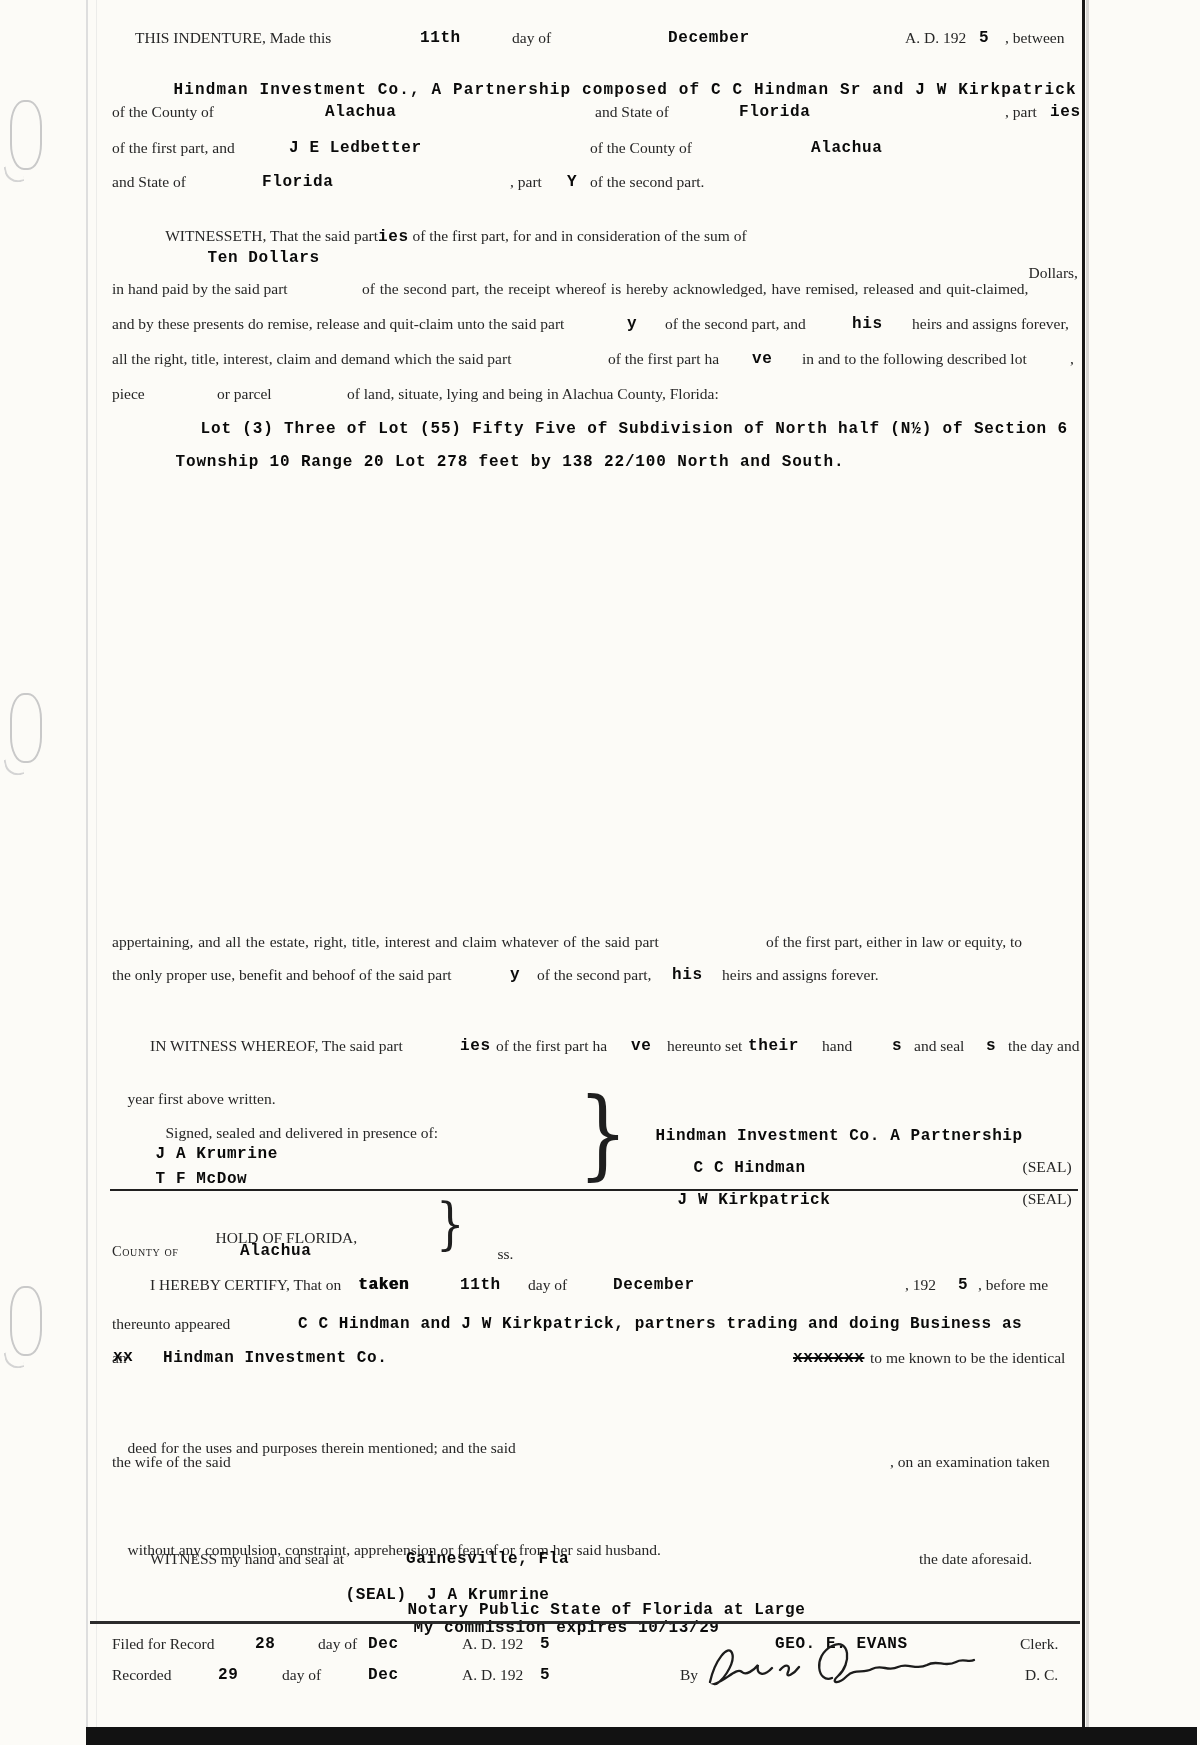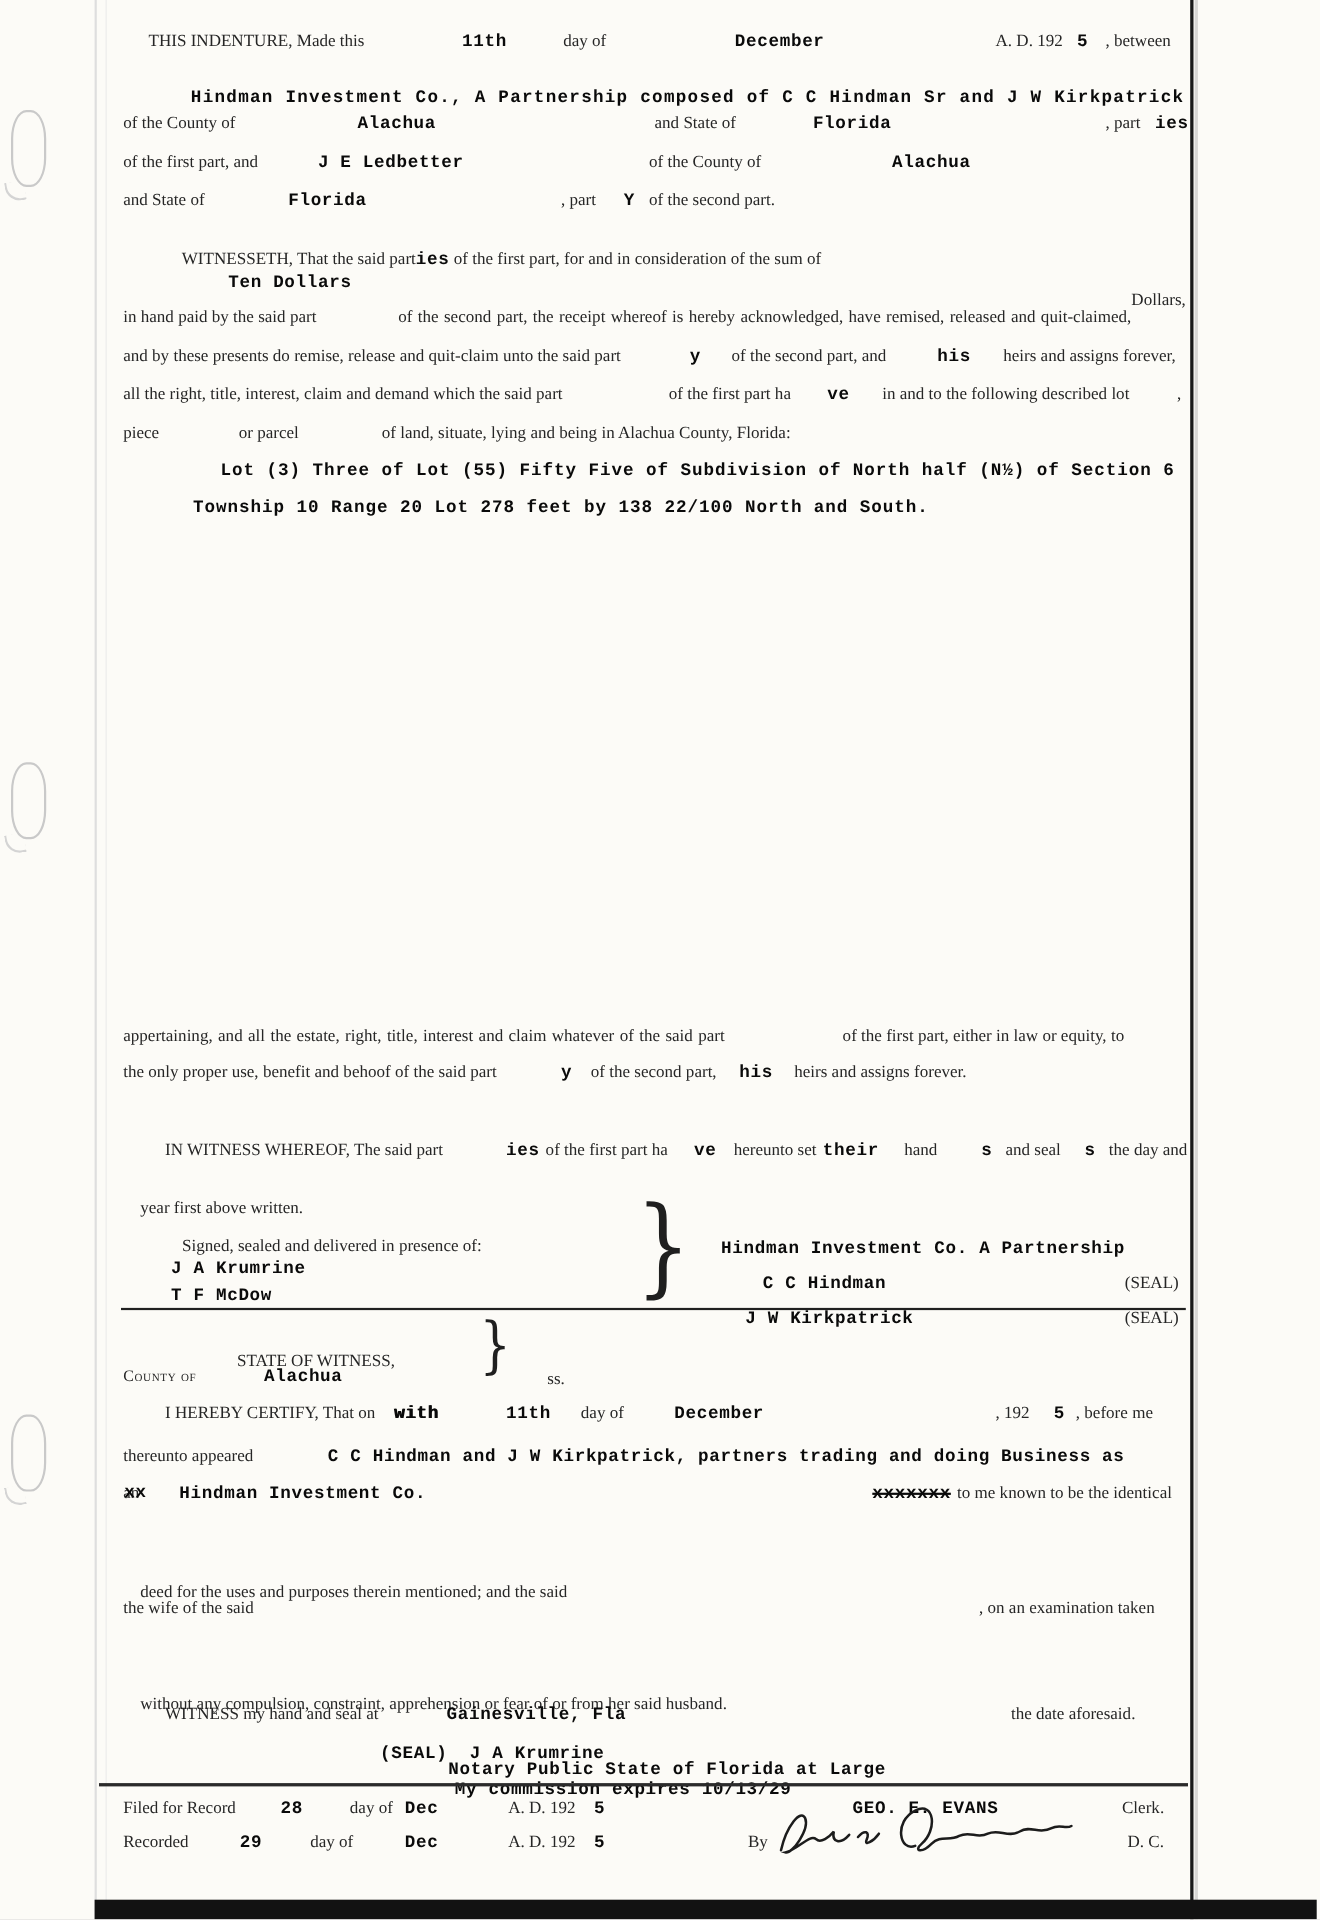--- a/index.html
+++ b/index.html
@@ -176,34 +176,34 @@
   <div class="ln" style="left:662px;top:1169px">
     <span class="t">J W Kirkpatrick</span>
   </div>
   <div class="ln" style="left:1007px;top:1169px">
     <span class="p">(SEAL)</span>
   </div>
 
   <div class="rule" style="left:110px;top:1189px;width:968px;height:2px"></div>
 
   <div class="ln" style="left:200px;top:1208px">
-    <span class="p">STATE OF WITNESS,</span>
+    <span class="p">HOLD OF FLORIDA,</span>
   </div>
   <div class="brace" style="left:436px;top:1196px;font-size:56px">}</div>
   <div class="ln" style="left:482px;top:1224px">
     <span class="p">ss.</span>
   </div>
   <div class="ln" style="left:112px;top:1241px">
     <span class="p sc a" style="left:0">County of</span>
     <span class="t a" style="left:128px">Alachua</span>
   </div>
 
   <div class="ln" style="left:150px;top:1275px">
     <span class="p a" style="left:0">I HEREBY CERTIFY, That on</span>
-    <span class="t a over" style="left:208px">with</span>
+    <span class="t a over" style="left:208px">taken</span>
     <span class="t a" style="left:310px">11th</span>
     <span class="p a" style="left:378px">day of</span>
     <span class="t a" style="left:463px">December</span>
     <span class="p a" style="left:755px">, 192</span>
     <span class="t a" style="left:808px">5</span>
     <span class="p a" style="left:828px">, before me</span>
   </div>
   <div class="ln" style="left:112px;top:1314px">
     <span class="p a" style="left:0">thereunto appeared</span>
     <span class="t a" style="left:186px">C C Hindman and J W Kirkpatrick, partners trading and doing Business as</span>

